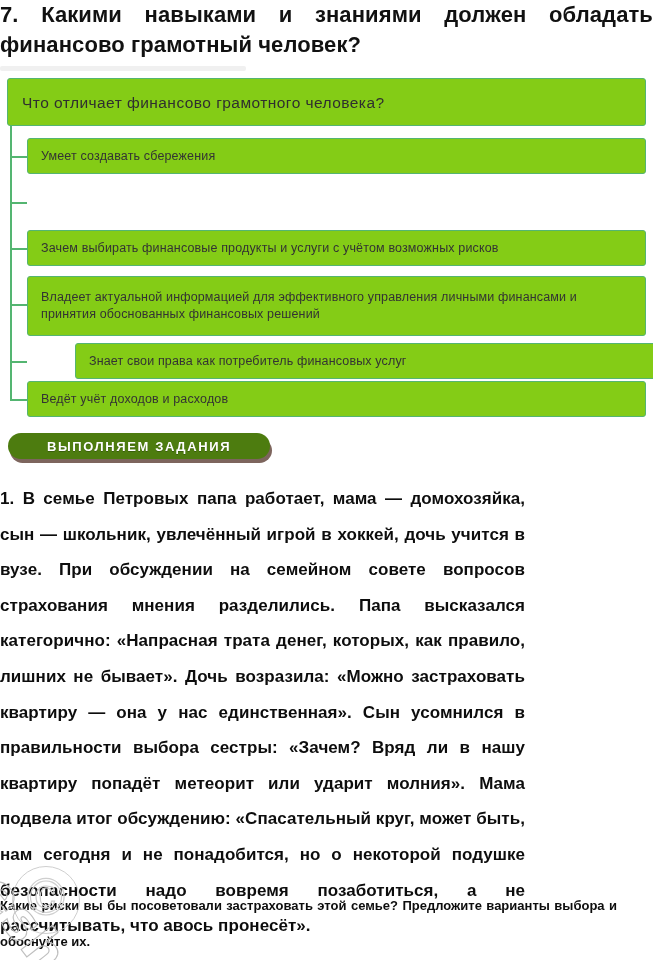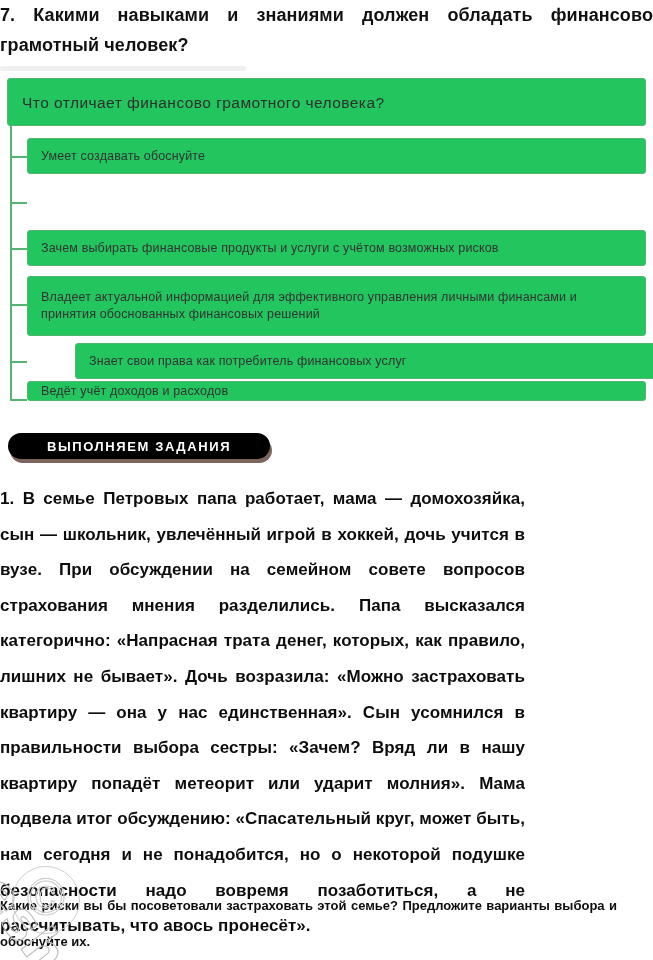--- a/index.html
+++ b/index.html
@@ -15,21 +15,21 @@
     font-family: "Liberation Sans", sans-serif;
     color: #000000;
   }
 
   
   #question-heading {
     position: absolute;
     left: 0px;
     top: 0px;
     width: 653px;
-    font-size: 18px;
+    font-size: 22px;
     font-weight: bold;
     line-height: 30px;
     letter-spacing: 0.1px;
     text-align: justify;
     text-align-last: left;
     color: #111111;
   }
   #question-heading .qnum { font-weight: bold; }
 
   
@@ -47,21 +47,21 @@
   #diagram {
     position: absolute;
     left: 7px;
     top: 78px;
     width: 639px;
     height: 330px;
   }
   .dg-box {
     position: absolute;
     box-sizing: border-box;
-    background: #22c55e;
+    background: #84cc16;
     border: 1.6px solid #54b571;
     border-radius: 3px;
     display: flex;
     align-items: center;
     padding: 0 13px;
     color: #333333;
     font-size: 12.5px;
     line-height: 17px;
     letter-spacing: 0.15px;
     font-family: "Liberation Sans", sans-serif;
@@ -113,21 +113,21 @@
     height: 25px;
     background: #7d655d;
     border-radius: 14px;
   }
   #section-badge {
     position: absolute;
     left: 0px;
     top: 0px;
     width: 262px;
     height: 26px;
-    background: #000000;
+    background: #4d7c0f;
     border-radius: 14px;
     display: flex;
     align-items: center;
     justify-content: center;
     color: #ffffff;
     font-size: 13px;
     font-weight: bold;
     letter-spacing: 1.6px;
     font-family: "Liberation Sans", sans-serif;
     text-shadow: 0 1px 0 rgba(0,0,0,0.25);
@@ -213,42 +213,42 @@
 <div id="diagram">
 
   <div class="dg-box dg-root">
     <span>Что отличает финансово грамотного человека?</span>
   </div>
 
   <div id="trunk"></div>
 
   <div class="branch" style="top:78px;"></div>
   <div class="dg-box dg-child" style="top:60px; height:36px;">
-    <span>Умеет создавать обоснуйте</span>
+    <span>Умеет создавать сбережения</span>
   </div>
 
   <div class="branch" style="top:124px;"></div>
 
   <div class="branch" style="top:170px;"></div>
   <div class="dg-box dg-child" style="top:152px; height:36px;">
     <span>Зачем выбирать финансовые продукты и услуги с учётом возможных рисков</span>
   </div>
 
   <div class="branch" style="top:226px;"></div>
   <div class="dg-box dg-child" style="top:198px; height:60px;">
     <span>Владеет актуальной информацией для эффективного управления личными финансами и принятия обоснованных финансовых решений</span>
   </div>
 
   <div class="branch" style="top:283px;"></div>
   <div class="dg-box dg-child" style="top:265px; height:36px;margin-left:48px;">
     <span>Знает свои права как потребитель финансовых услуг</span>
   </div>
 
   <div class="branch" style="top:321px;"></div>
-  <div class="dg-box dg-child" style="top:303px; height:20px;">
+  <div class="dg-box dg-child" style="top:303px; height:36px;">
     <span>Ведёт учёт доходов и расходов</span>
   </div>
 
 </div>
 
 <div id="section-badge-wrap">
   <div id="section-badge-shadow"></div>
   <div id="section-badge">
     <span>ВЫПОЛНЯЕМ ЗАДАНИЯ</span>
   </div>

